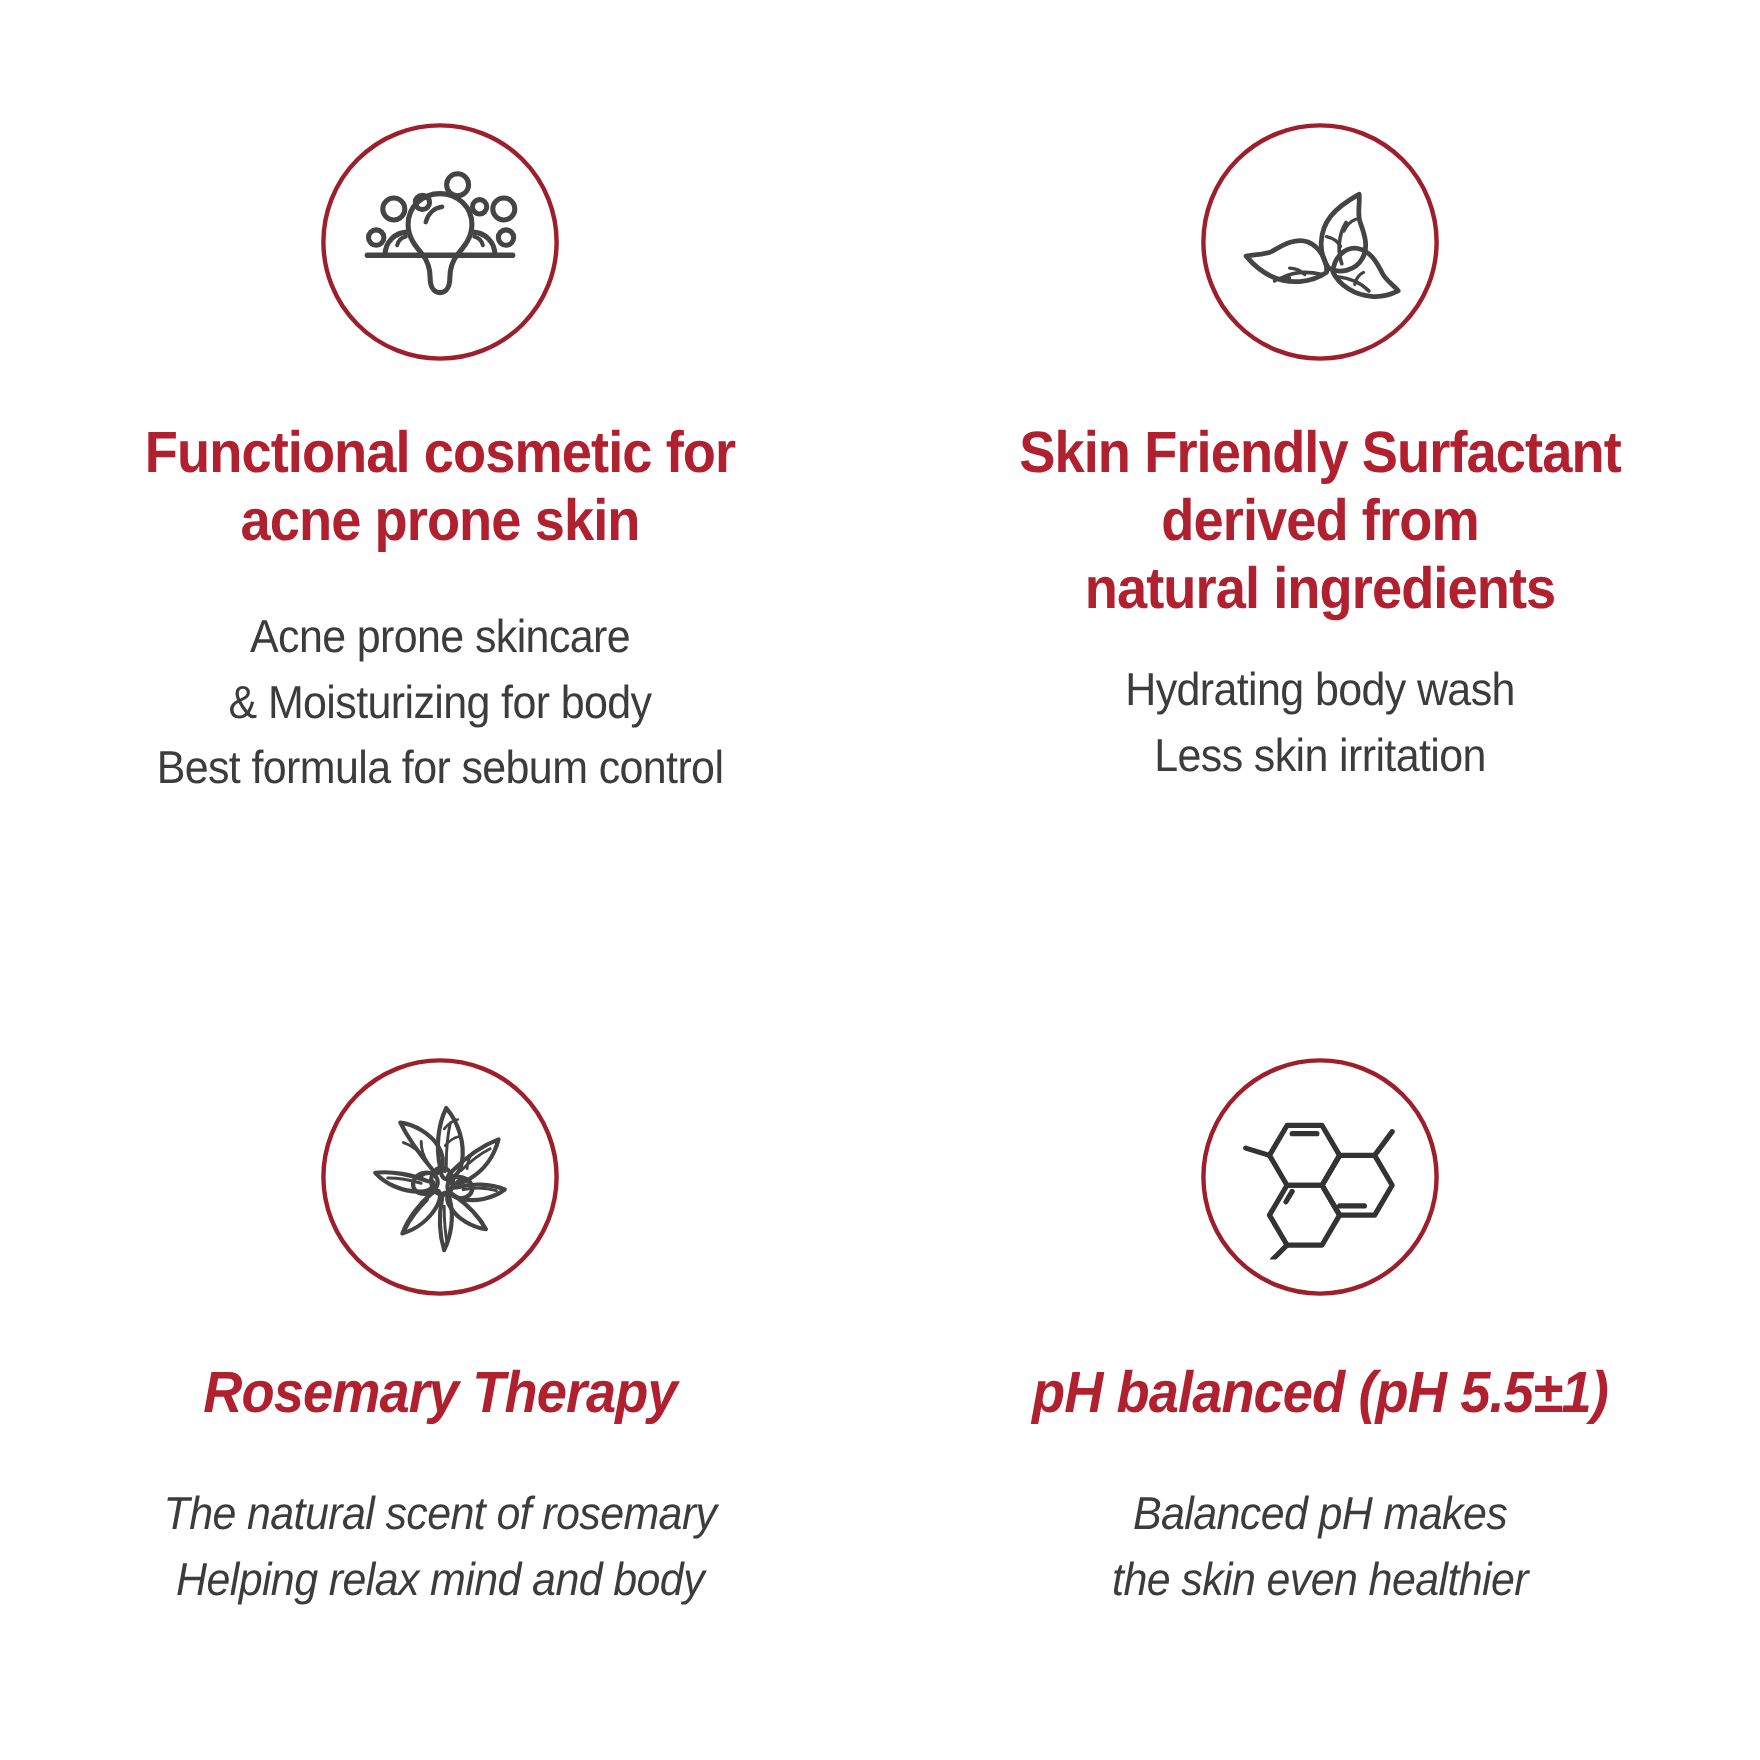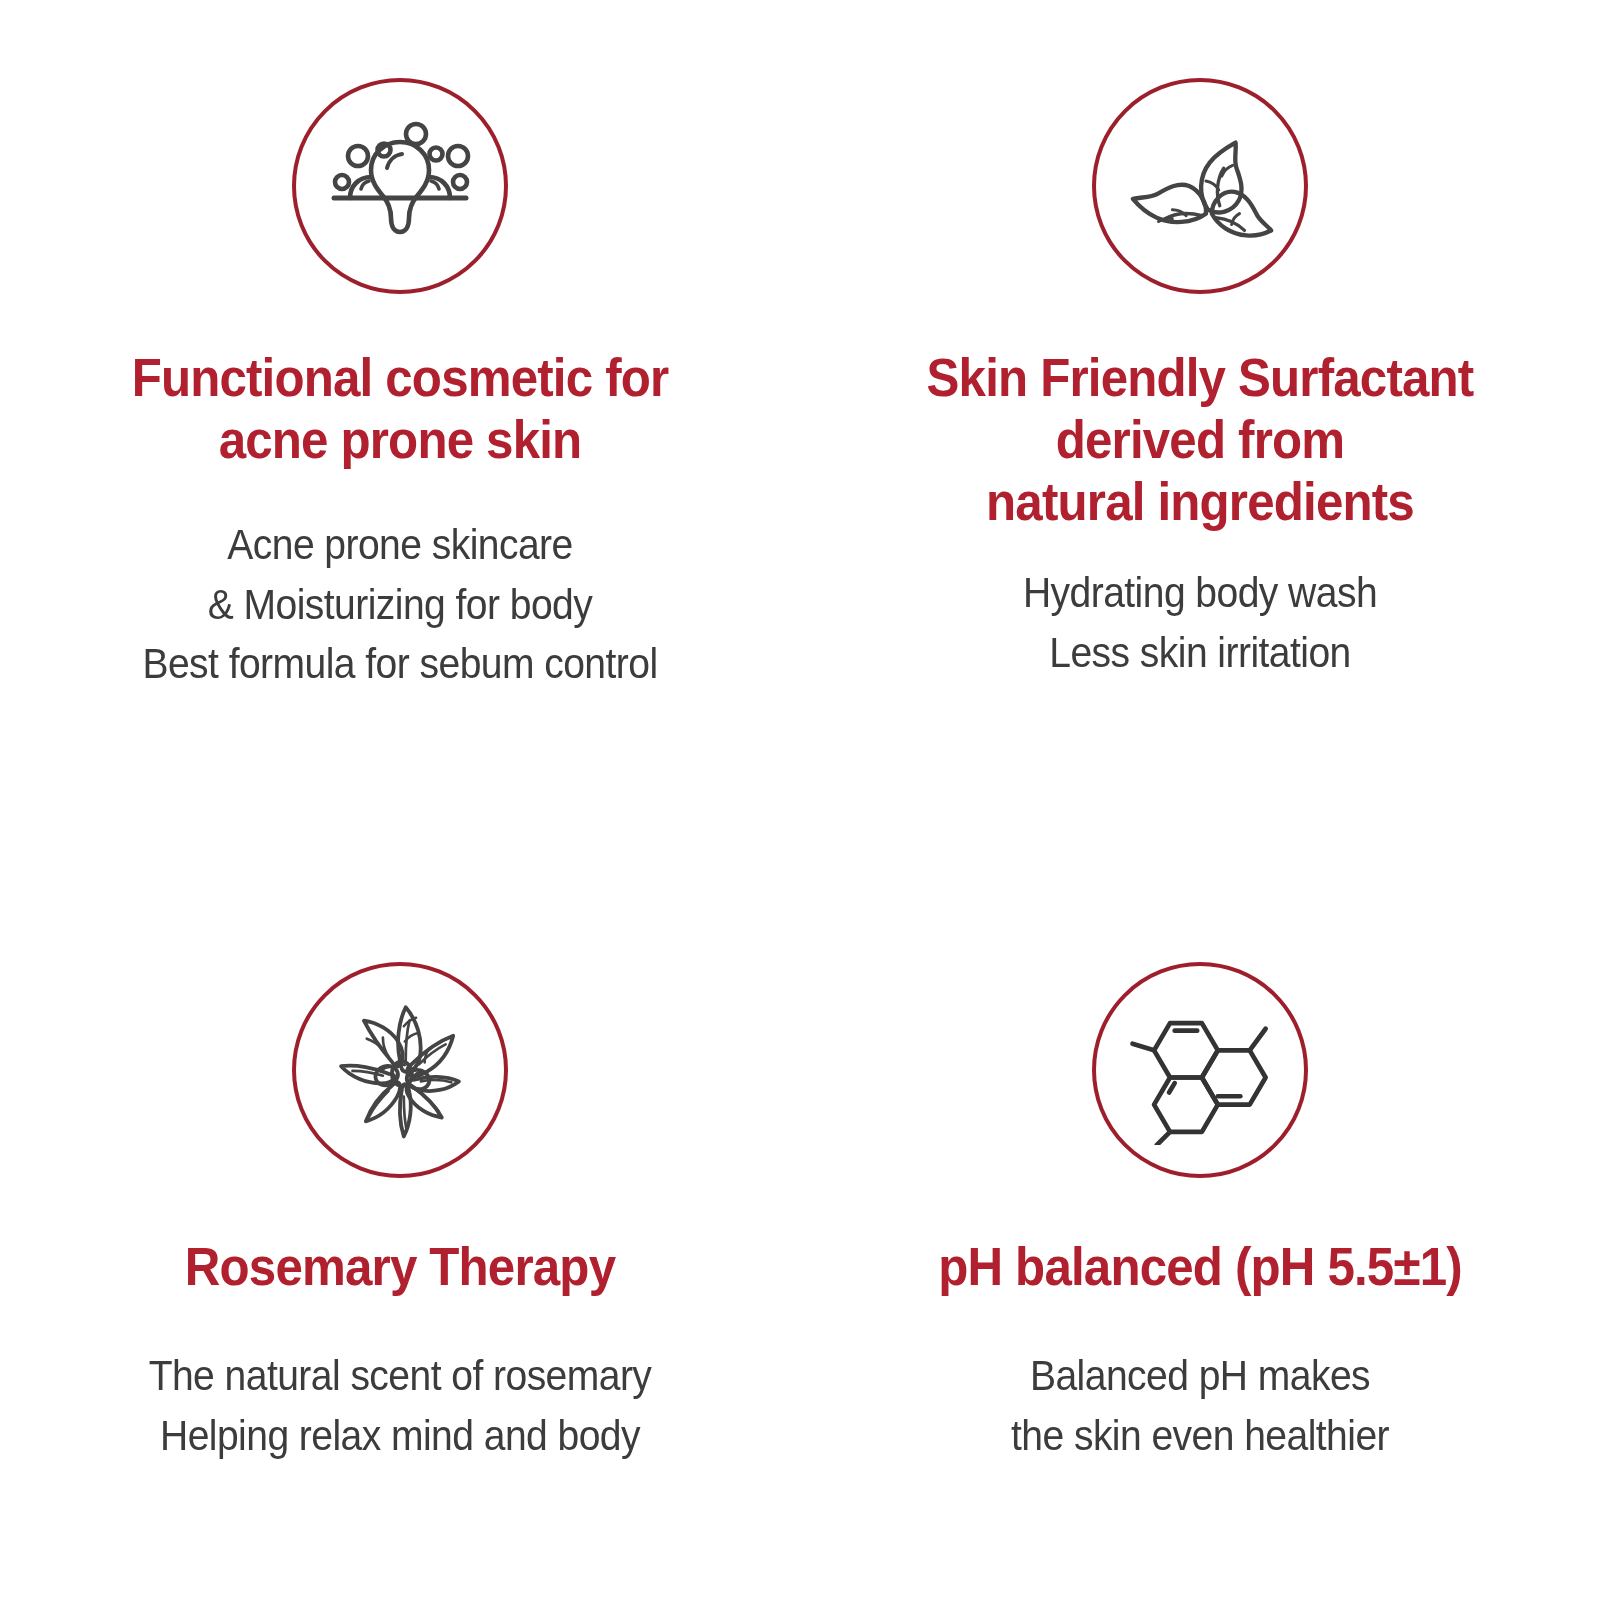--- a/index.html
+++ b/index.html
@@ -29,25 +29,26 @@
   .feature-cell {
     position: relative;
     display: flex;
     flex-direction: column;
     align-items: center;
     box-sizing: border-box;
   }
 
   
   .cell-top {
-    padding-top: 78px;
+    padding-top: 112px;
   }
   
   .cell-bottom {
     padding-top: 162px;
+    font-style: italic;
   }
 
   .icon-badge {
     width: 216px;
     height: 216px;
     border-radius: 50%;
     border: 4px solid #9e1f2c;
     box-sizing: border-box;
     display: flex;
     align-items: center;

